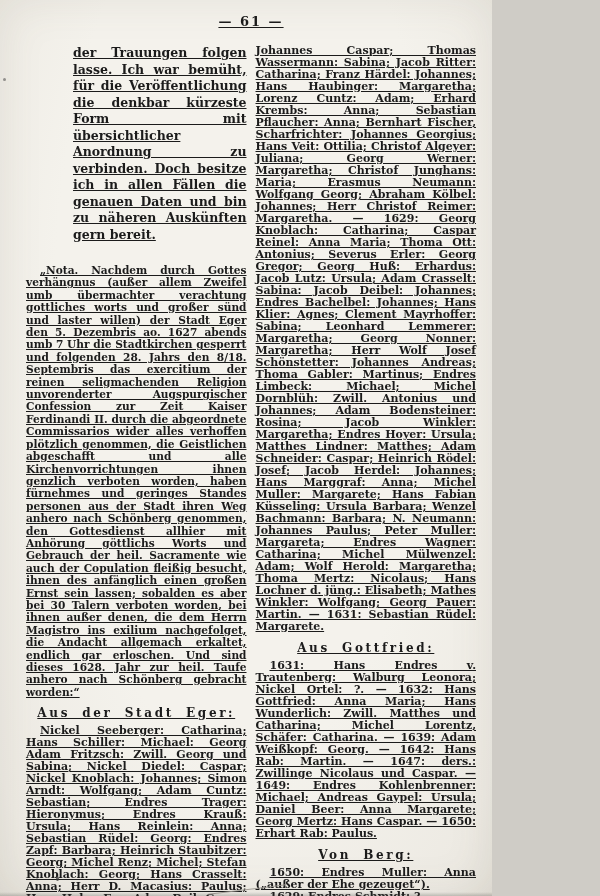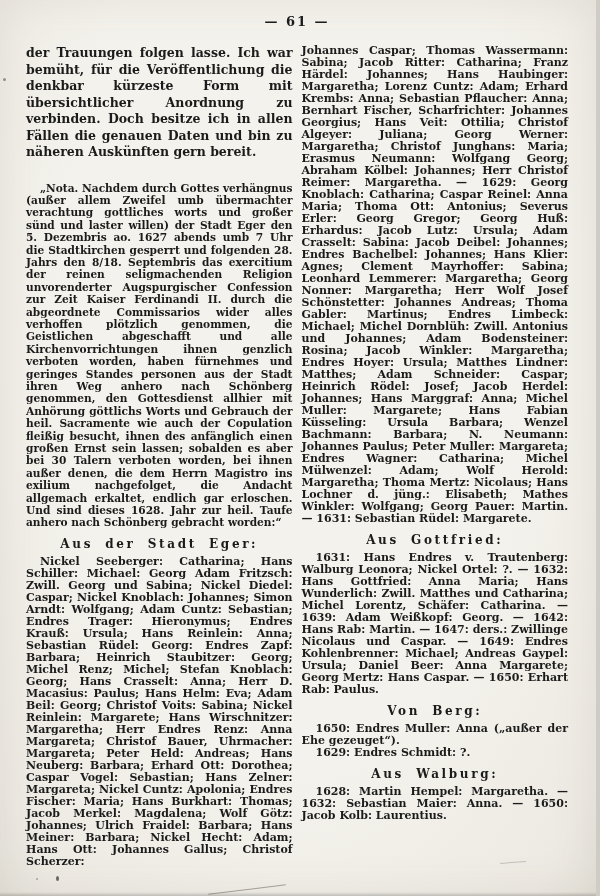--- a/index.html
+++ b/index.html
@@ -5,29 +5,30 @@
   html, body {
     margin: 0;
     padding: 0;
     width: 600px;
     height: 896px;
     background: #cfccc6;
     font-family: "DejaVu Serif", "Liberation Serif", serif;
   }
   .page {
     position: relative;
-    width: 596px;
+    width: 492px;
     height: 896px;
     box-sizing: border-box;
-    padding: 10px 28px 0 26px;
+    padding: 10px 16px 0 26px;
     overflow: hidden;
     color: #1b1b1b;
     background:
       radial-gradient(ellipse at 50% 35%, #f4f2ec 55%, #edeae3 90%, #e6e3db 100%);
     box-shadow: inset 0 0 45px rgba(95, 85, 65, 0.10);
+    text-decoration: underline;
   }
   .page::after { 
     content: "";
     position: absolute;
     left: 0; right: 0; bottom: 0;
     height: 4px;
     background: linear-gradient(180deg, rgba(0,0,0,0) 0%, rgba(70,68,64,0.25) 100%);
     pointer-events: none;
   }
   .page-header {
@@ -42,20 +43,21 @@
     gap: 9px;
   }
   .col { width: 276px; }
 
   p { margin: 0; text-align: justify; font-weight: 700; }
 
   .intro-text {
     font-size: 12.5px;
     line-height: 16.5px;
     text-indent: 0;
+    margin-left: 47px;
   }
   .nota-text {
     margin-top: 21px;
     font-size: 10.6px;
     line-height: 12.4px;
     text-indent: 14px;
   }
   .list-text {
     font-size: 11px;
     line-height: 12px;

